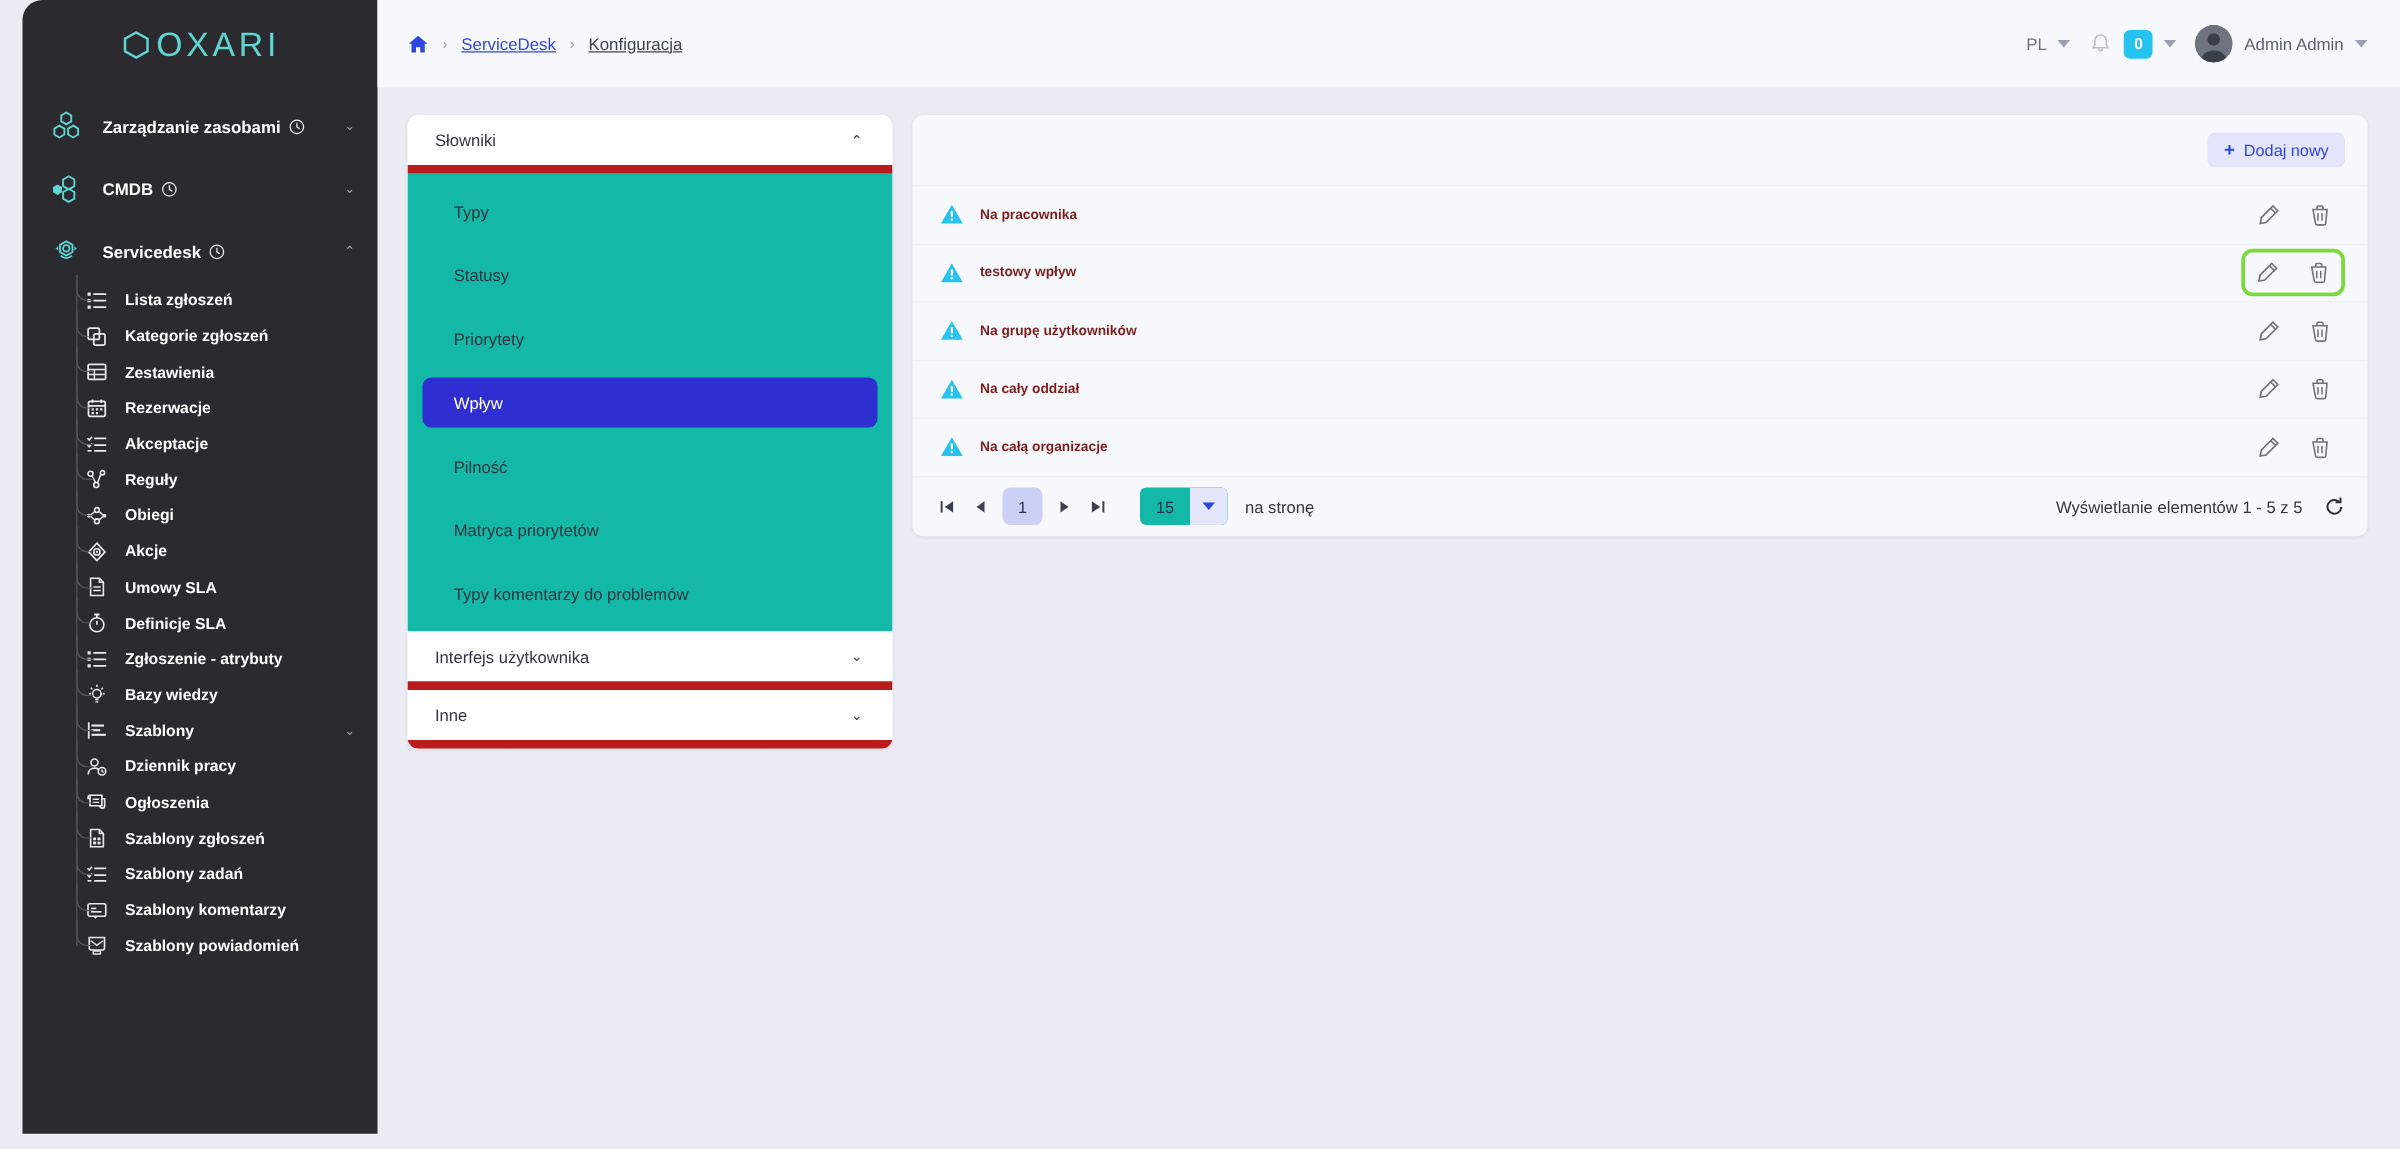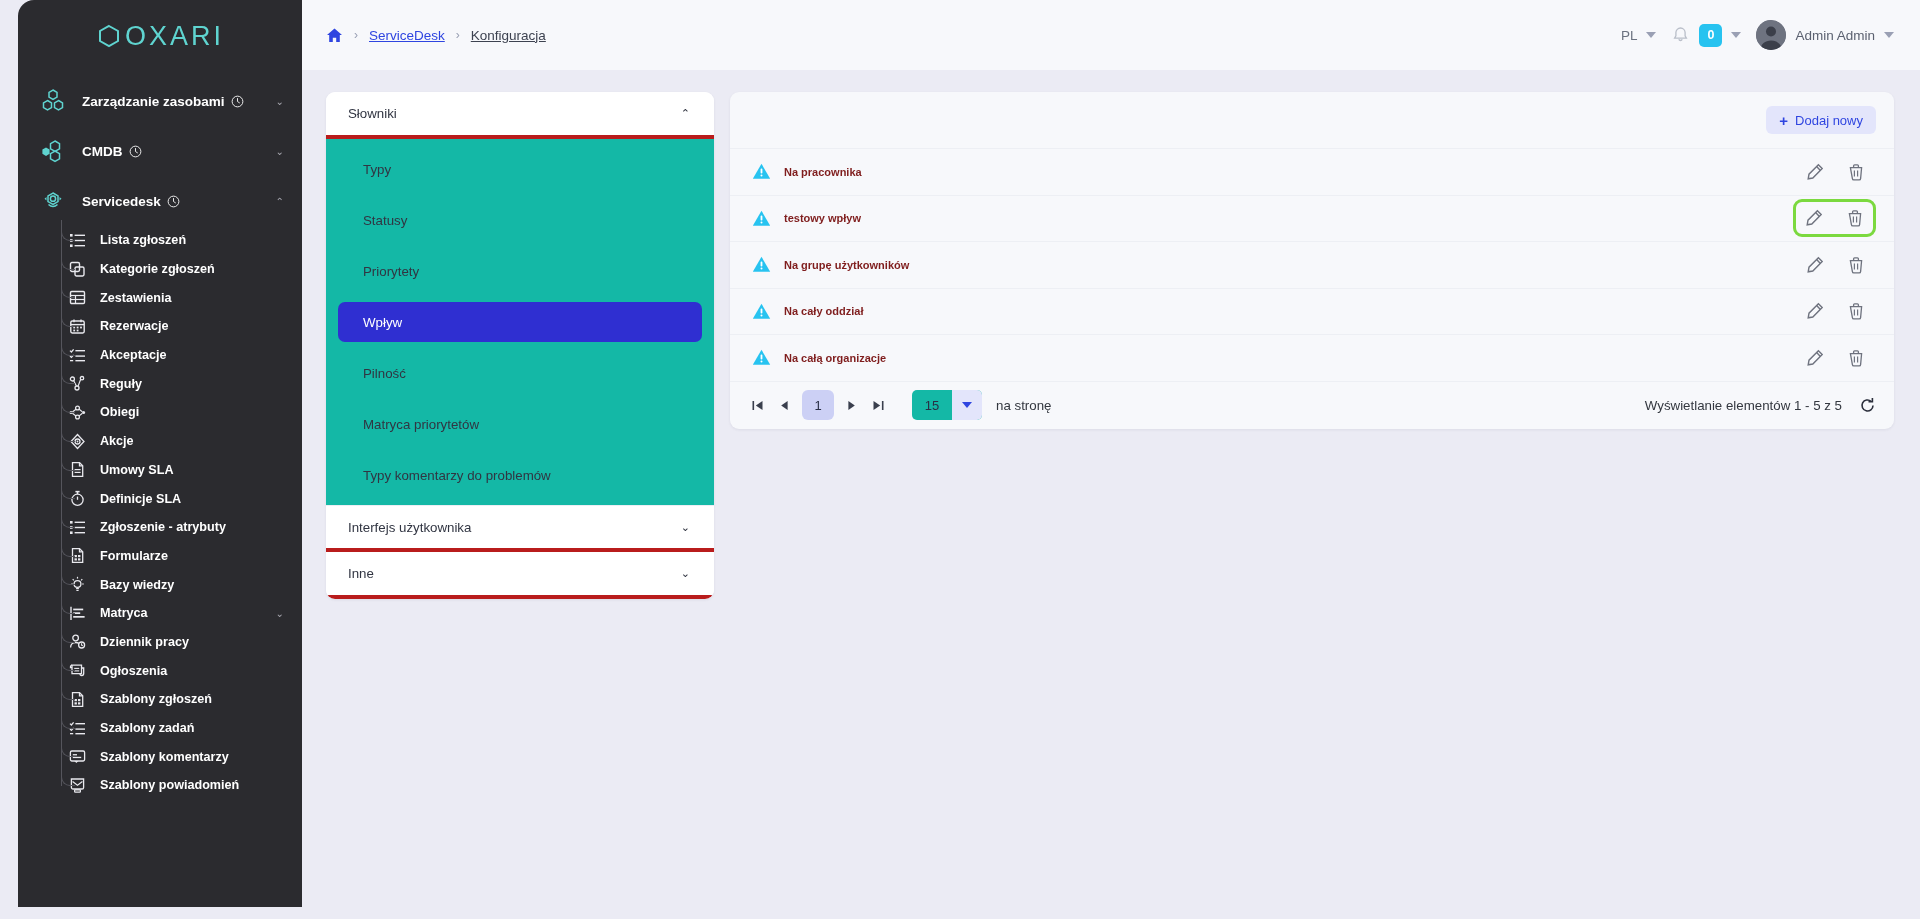--- a/index.html
+++ b/index.html
@@ -85,21 +85,21 @@
   .content { display:flex; gap:16px; padding:22px 26px 0 24px; align-items:flex-start; }
 
   
   .cfg-panel {
     width:388px; flex:0 0 388px; background:#f7f8fb;
     border-radius:9px; overflow:hidden; box-shadow:0 1px 3px rgba(22,25,50,.07);
   }
   .acc-head {
     height:47px; background:#fff; display:flex; align-items:center;
     padding:0 24px 0 22px; font-size:13.3px; color:#313542; cursor:pointer;
-    border-bottom:4px solid #b91c1c;
+    border-bottom:7px solid #b91c1c;
   }
   .acc-head .ac { margin-left:auto; color:#2b2f3c; font-size:11px; }
   .acc-body { padding:10px 12px 8px 12px; background:#14b8a6; }
   .cfg-item {
     height:40px; display:flex; align-items:center; padding:0 0 0 25px;
     font-size:13.3px; color:#313542; border-radius:7px; cursor:pointer; margin-bottom:11px;
   }
   .cfg-item.selected { background:#2f2fd1; color:#fff; font-weight:400; }
   .cfg-item:last-child { margin-bottom:2px; }
   .acc-head.divider-top { border-top:1px solid #eceef4; }
@@ -362,33 +362,20 @@
                   <rect x="1" y="7.2" width="2.6" height="2.6" fill="#e9e9ee"></rect>
                   <rect x="1" y="12.4" width="2.6" height="2.6" fill="#e9e9ee"></rect>
                   <rect x="5.6" y="2.6" width="10.4" height="1.4" fill="#e9e9ee"></rect>
                   <rect x="5.6" y="7.8" width="10.4" height="1.4" fill="#e9e9ee"></rect>
                   <rect x="5.6" y="13" width="10.4" height="1.4" fill="#e9e9ee"></rect>
                 </svg>
             </span>
             <span class="slabel">Zgłoszenie - atrybuty</span>
           </div>
 
-          <div class="sub-item">
-            <span class="sicon">
-              <svg width="17" height="17" viewBox="0 0 17 17">
-                  <path d="M3.5 1.6 h7 l3.2 3.2 v10.6 h-10.2 z" fill="none" stroke="#e9e9ee" stroke-width="1.3"></path>
-                  <path d="M10.5 1.6 v3.2 h3.2" fill="none" stroke="#e9e9ee" stroke-width="1.3"></path>
-                  <rect x="5.5" y="8" width="2.4" height="2.2" fill="#e9e9ee"></rect>
-                  <rect x="9" y="8" width="2.4" height="2.2" fill="#e9e9ee"></rect>
-                  <rect x="5.5" y="11.3" width="2.4" height="2.2" fill="#e9e9ee"></rect>
-                  <rect x="9" y="11.3" width="2.4" height="2.2" fill="#e9e9ee"></rect>
-                </svg>
-            </span>
-            <span class="slabel">Formularze</span>
-          </div>
 
           <div class="sub-item">
             <span class="sicon">
               <svg width="17" height="17" viewBox="0 0 17 17">
                   <circle cx="8.5" cy="8" r="3.4" fill="none" stroke="#e9e9ee" stroke-width="1.3"></circle>
                   <rect x="7.1" y="12" width="2.8" height="1.2" fill="#e9e9ee"></rect>
                   <rect x="7.4" y="13.9" width="2.2" height="1.1" fill="#e9e9ee"></rect>
                   <line x1="8.5" y1="0.8" x2="8.5" y2="2.6" stroke="#e9e9ee" stroke-width="1.2"></line>
                   <line x1="2.2" y1="8" x2="3.9" y2="8" stroke="#e9e9ee" stroke-width="1.2"></line>
                   <line x1="13.1" y1="8" x2="14.8" y2="8" stroke="#e9e9ee" stroke-width="1.2"></line>
@@ -401,21 +388,21 @@
 
           <div class="sub-item">
             <span class="sicon">
               <svg width="17" height="17" viewBox="0 0 17 17">
                   <line x1="2" y1="1.8" x2="2" y2="15" stroke="#e9e9ee" stroke-width="1.4"></line>
                   <rect x="4.2" y="3.6" width="10" height="1.7" fill="#e9e9ee"></rect>
                   <rect x="4.2" y="7.3" width="7" height="1.7" fill="#e9e9ee"></rect>
                   <rect x="4.2" y="11" width="11.4" height="1.7" fill="#e9e9ee"></rect>
                 </svg>
             </span>
-            <span class="slabel">Matryca</span>
+            <span class="slabel">Szablony</span>
             <span class="chev" style="margin-left:auto;margin-right:18px;color:#a9a9b2;font-size:10px;">⌄</span>
           </div>
 
           <div class="sub-item">
             <span class="sicon">
               <svg width="17" height="17" viewBox="0 0 17 17">
                   <circle cx="6.6" cy="5" r="2.8" fill="none" stroke="#e9e9ee" stroke-width="1.3"></circle>
                   <path d="M1.6 14.5 c0-3.2 2.3-5 5-5 c1.3 0 2.4 .3 3.3 .9" fill="none" stroke="#e9e9ee" stroke-width="1.3"></path>
                   <circle cx="12.6" cy="12" r="3" fill="none" stroke="#e9e9ee" stroke-width="1.3"></circle>
                   <path d="M12.6 10.3 v1.8 l1.3 .8" stroke="#e9e9ee" stroke-width="1.1" fill="none"></path>

